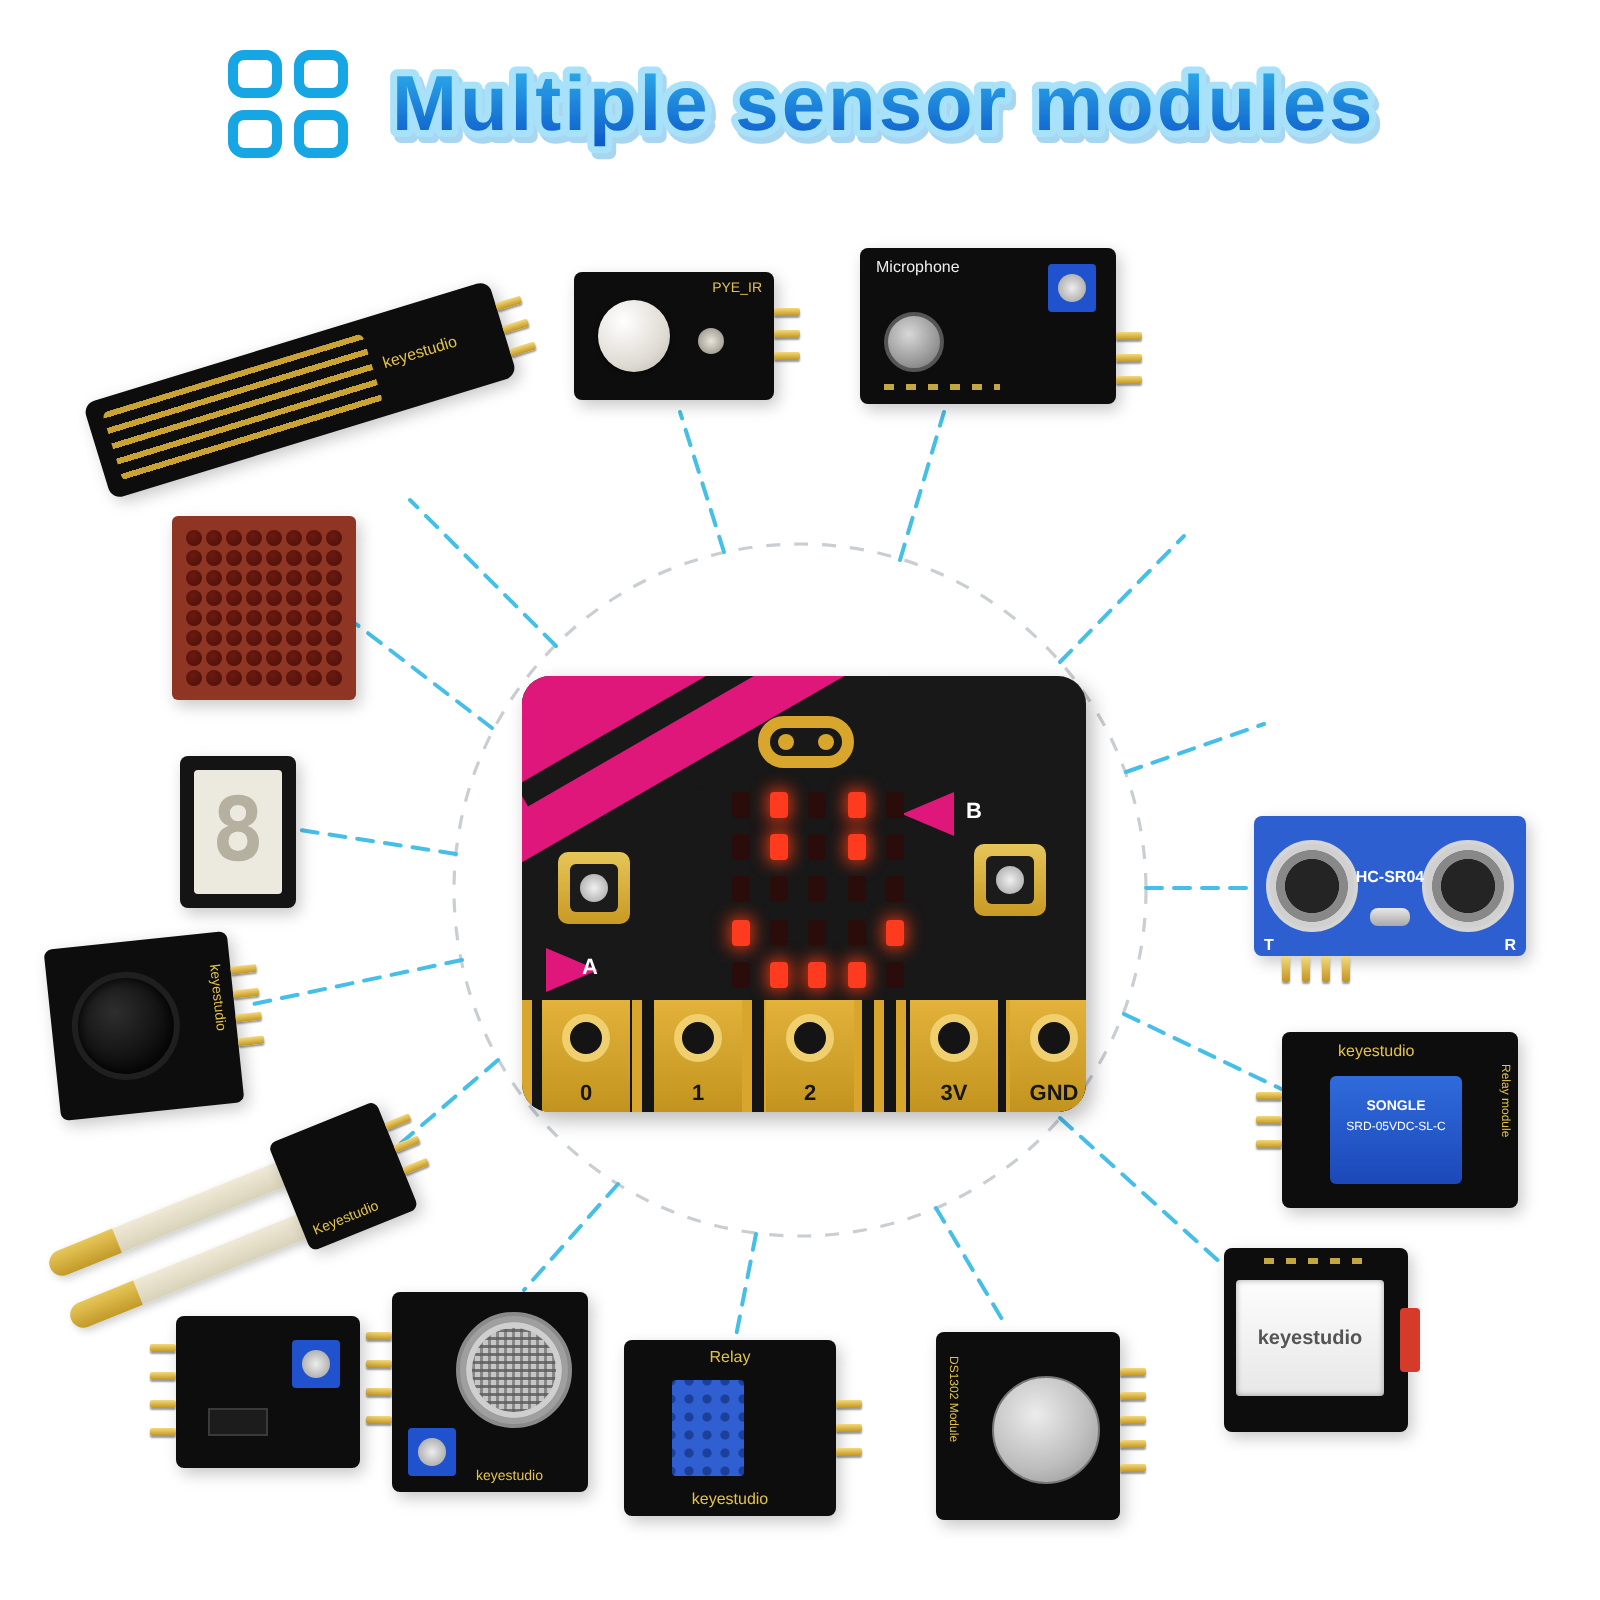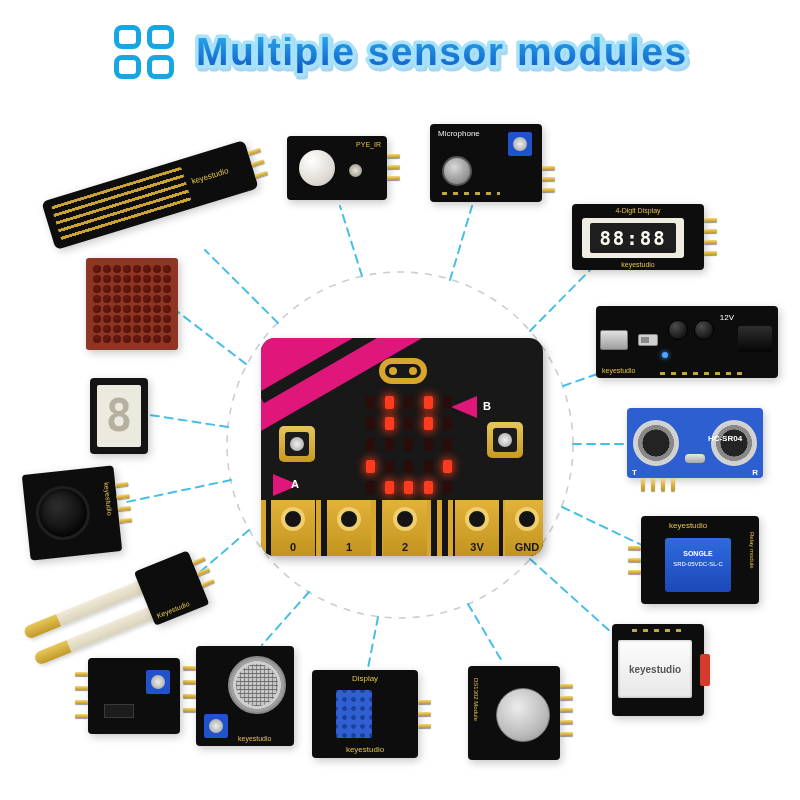--- a/index.html
+++ b/index.html
@@ -32,21 +32,21 @@
   .m-water .silk { right: 24px; top: 20px; font-size: 8px; }
 
   
   .m-pir { left: 287px; top: 136px; width: 100px; height: 64px; }
   .dome { position: absolute; left: 12px; top: 14px; width: 36px; height: 36px; border-radius: 50%;
     background: radial-gradient(circle at 35% 30%, #ffffff, #dedad2 65%, #b8b4aa); box-shadow: 0 1px 2px rgba(0,0,0,.5); }
   .pir-ldr { position: absolute; left: 62px; top: 28px; width: 13px; height: 13px; border-radius: 50%; background: radial-gradient(#e8e4da,#8a867c); }
   .m-pir .silk { right: 6px; top: 5px; }
 
   
-  .m-mic { left: 430px; top: 124px; width: 112px; height: 78px; }
+  .m-mic { left: 430px; top: 124px; width: 128px; height: 78px; }
   .m-mic .name { position: absolute; left: 8px; top: 5px; color: #eeeeee; font-size: 8px; }
   .mic-cap { position: absolute; left: 12px; top: 32px; width: 30px; height: 30px; border-radius: 50%;
     background: radial-gradient(circle at 40% 35%, #d8d8d8, #9a9a9a 60%, #6f6f6f); border: 2px solid #555; }
   .m-mic .pot { right: 10px; top: 8px; width: 24px; height: 24px; }
 
   
   .m-4digit { left: 572px; top: 204px; width: 132px; height: 66px; }
   .fd-title { position: absolute; top: 3px; width: 100%; text-align: center; color: #e3c24a; font-size: 7px; }
   .fd-screen { position: absolute; left: 10px; top: 14px; width: 102px; height: 40px; background: #efece1; border-radius: 3px; }
   .fd-window { position: absolute; inset: 5px 8px; background: #1e1e1e; border-radius: 2px; display: flex; align-items: center; justify-content: center; }
@@ -61,21 +61,21 @@
   .cap { position: absolute; width: 20px; height: 20px; border-radius: 50%; border: 1px solid #000;
     background: radial-gradient(circle at 35% 30%, #4c4c4c, #161616 72%); }
   .cap.c1 { left: 72px; top: 14px; } .cap.c2 { left: 98px; top: 14px; }
   .jack { position: absolute; right: 6px; top: 20px; width: 34px; height: 26px; background: linear-gradient(#2e2e2e,#050505); border-radius: 3px; }
   .m-power .silk { left: 6px; bottom: 4px; }
   .pw-12v { position: absolute; right: 44px; top: 7px; color: #fff; font-size: 8px; }
   .pw-strip { position: absolute; bottom: 3px; left: 64px; width: 86px; }
   .led-dot { position: absolute; left: 66px; top: 46px; width: 6px; height: 6px; border-radius: 50%; background: #4da6ff; box-shadow: 0 0 5px #4da6ff; }
 
   
-  .m-ultra { left: 627px; top: 408px; width: 136px; height: 70px; background: #2d5fd0; padding-left: 30px; }
+  .m-ultra { left: 627px; top: 408px; width: 136px; height: 70px; background: #2d5fd0; }
   .cyl { position: absolute; top: 12px; width: 46px; height: 46px; border-radius: 50%; border: 2px solid #d5d5d5;
     background: radial-gradient(circle, #242424 0 45%, #888888 46% 60%, #d0d0d0 61% 100%); }
   .cyl.t { left: 6px; } .cyl.r { right: 6px; }
   .ut-model { position: absolute; top: 26px; width: 100%; text-align: center; color: #fff; font-size: 8px; font-weight: bold; }
   .ut-t { position: absolute; left: 5px; bottom: 1px; color: #fff; font-size: 8px; font-weight: bold; }
   .ut-r { position: absolute; right: 5px; bottom: 1px; color: #fff; font-size: 8px; font-weight: bold; }
   .xtal { position: absolute; left: 58px; top: 46px; width: 20px; height: 9px; background: linear-gradient(#e8e8e8,#a8a8a8); border-radius: 4px; }
 
   
   .m-relay { left: 641px; top: 516px; width: 118px; height: 88px; }
@@ -305,45 +305,21 @@
   <div class="module m-mic">
     <span class="name">Microphone</span>
     <div class="mic-cap"></div>
     <div class="pot"></div>
     <div class="silkdots" style="left:12px;bottom:7px;width:58px"></div>
   <span class="pin" style="right: -13px; top: 42px; width: 13px; height: 4px;"></span>
       <span class="pin" style="right: -13px; top: 53px; width: 13px; height: 4px;"></span>
       <span class="pin" style="right: -13px; top: 64px; width: 13px; height: 4px;"></span>
     </div>
 
-  <div class="module m-4digit">
-    <div class="fd-title">4-Digit Display</div>
-    <div class="fd-screen">
-      <div class="fd-window">
-        <span class="fd-digits">88:88</span>
-      </div>
-    </div>
-    <div class="fd-silk">keyestudio</div>
-  <span class="pin" style="right: -13px; top: 14px; width: 13px; height: 4px;"></span>
-      <span class="pin" style="right: -13px; top: 25px; width: 13px; height: 4px;"></span>
-      <span class="pin" style="right: -13px; top: 36px; width: 13px; height: 4px;"></span>
-      <span class="pin" style="right: -13px; top: 47px; width: 13px; height: 4px;"></span>
-    </div>
-
-  <div class="module m-power">
-    <div class="usb"></div>
-    <div class="pswitch"></div>
-    <div class="cap c1"></div>
-    <div class="cap c2"></div>
-    <div class="jack"></div>
-    <span class="pw-12v">12V</span>
-    <div class="led-dot"></div>
-    <div class="silkdots pw-strip"></div>
-    <span class="silk">keyestudio</span>
-  </div>
+
 
   <div class="module m-ultra">
     <div class="cyl t"></div>
     <div class="cyl r"></div>
     <div class="ut-model">HC-SR04</div>
     <div class="xtal"></div>
     <span class="ut-t">T</span>
     <span class="ut-r">R</span>
   <span class="pin" style="bottom: -13px; left: 14px; width: 4px; height: 13px;"></span>
       <span class="pin" style="bottom: -13px; left: 24px; width: 4px; height: 13px;"></span>
@@ -375,21 +351,21 @@
     <div class="coin"></div>
     <span class="silk">DS1302 Module</span>
   <span class="pin" style="right: -13px; top: 18px; width: 13px; height: 4px;"></span>
       <span class="pin" style="right: -13px; top: 30px; width: 13px; height: 4px;"></span>
       <span class="pin" style="right: -13px; top: 42px; width: 13px; height: 4px;"></span>
       <span class="pin" style="right: -13px; top: 54px; width: 13px; height: 4px;"></span>
       <span class="pin" style="right: -13px; top: 66px; width: 13px; height: 4px;"></span>
     </div>
 
   <div class="module m-dht">
-    <div class="dht-top">Display</div>
+    <div class="dht-top">Relay</div>
     <div class="dht-body"></div>
     <div class="dht-silk">keyestudio</div>
   <span class="pin" style="right: -13px; top: 30px; width: 13px; height: 4px;"></span>
       <span class="pin" style="right: -13px; top: 42px; width: 13px; height: 4px;"></span>
       <span class="pin" style="right: -13px; top: 54px; width: 13px; height: 4px;"></span>
     </div>
 
   <div class="module m-gas">
     <div class="mesh"></div>
     <div class="pot"></div>

